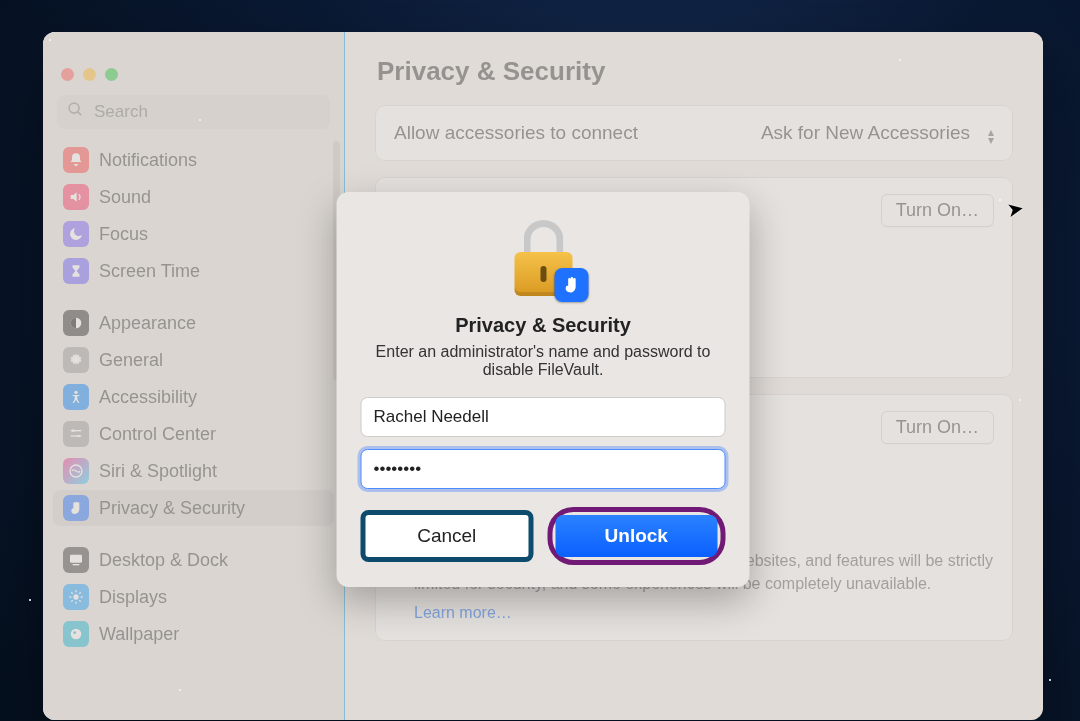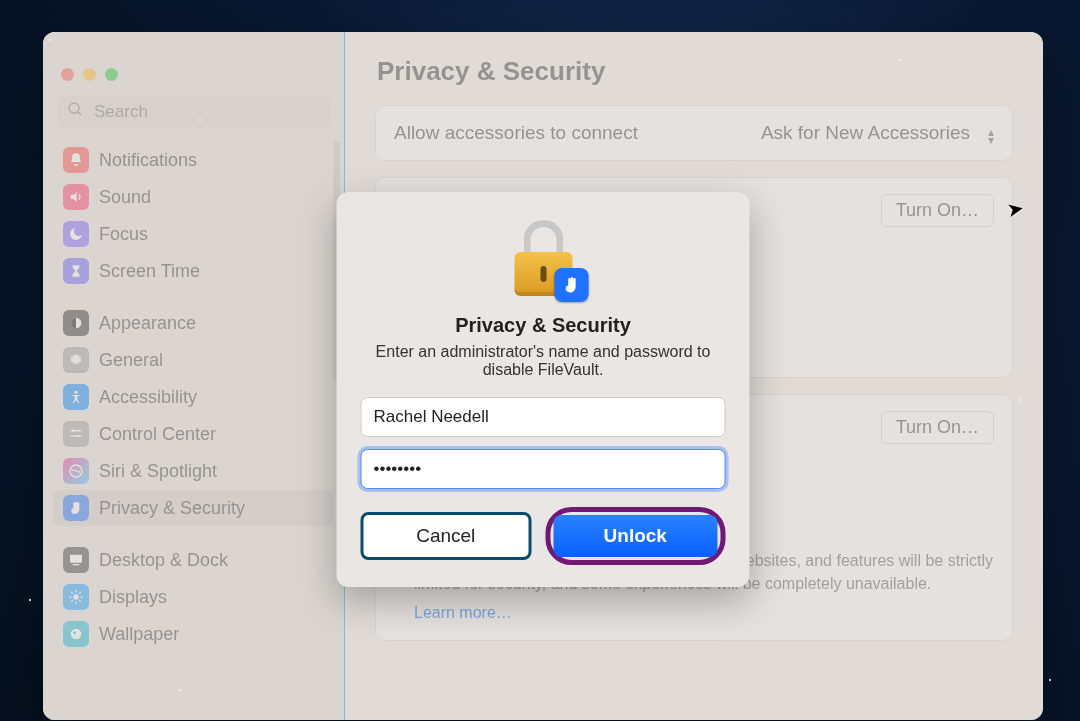--- a/index.html
+++ b/index.html
@@ -155,21 +155,21 @@
     width:100%;box-sizing:border-box;
     background:#fff;border:1px solid #cfcbc6;border-radius:7px;
     padding:9px 12px;font-size:17px;color:#222;text-align:left;
     margin-bottom:12px;outline:none;
   }
   .m-input.focus{
     border:1px solid #4f8cff; box-shadow:0 0 0 3px rgba(60,120,255,.35);
   }
   .m-row{display:flex;gap:14px;margin-top:6px;align-items:center}
   .m-btn{
-    flex:1;padding:10px 0;border-radius:8px;font-size:19px;border:3px solid #0c4a6e;
+    flex:1;padding:10px 0;border-radius:8px;font-size:19px;border:5px solid #0c4a6e;
     background:#fff;color:#222;
   }
   .m-btn.primary{
     background:linear-gradient(#2b82ff,#0a60ff);color:#fff;border:none;
     font-weight:600;
   }
   .ring{
     border:5px solid #701a75;border-radius:26px;padding:3px;flex:1;
   }
 </style>

